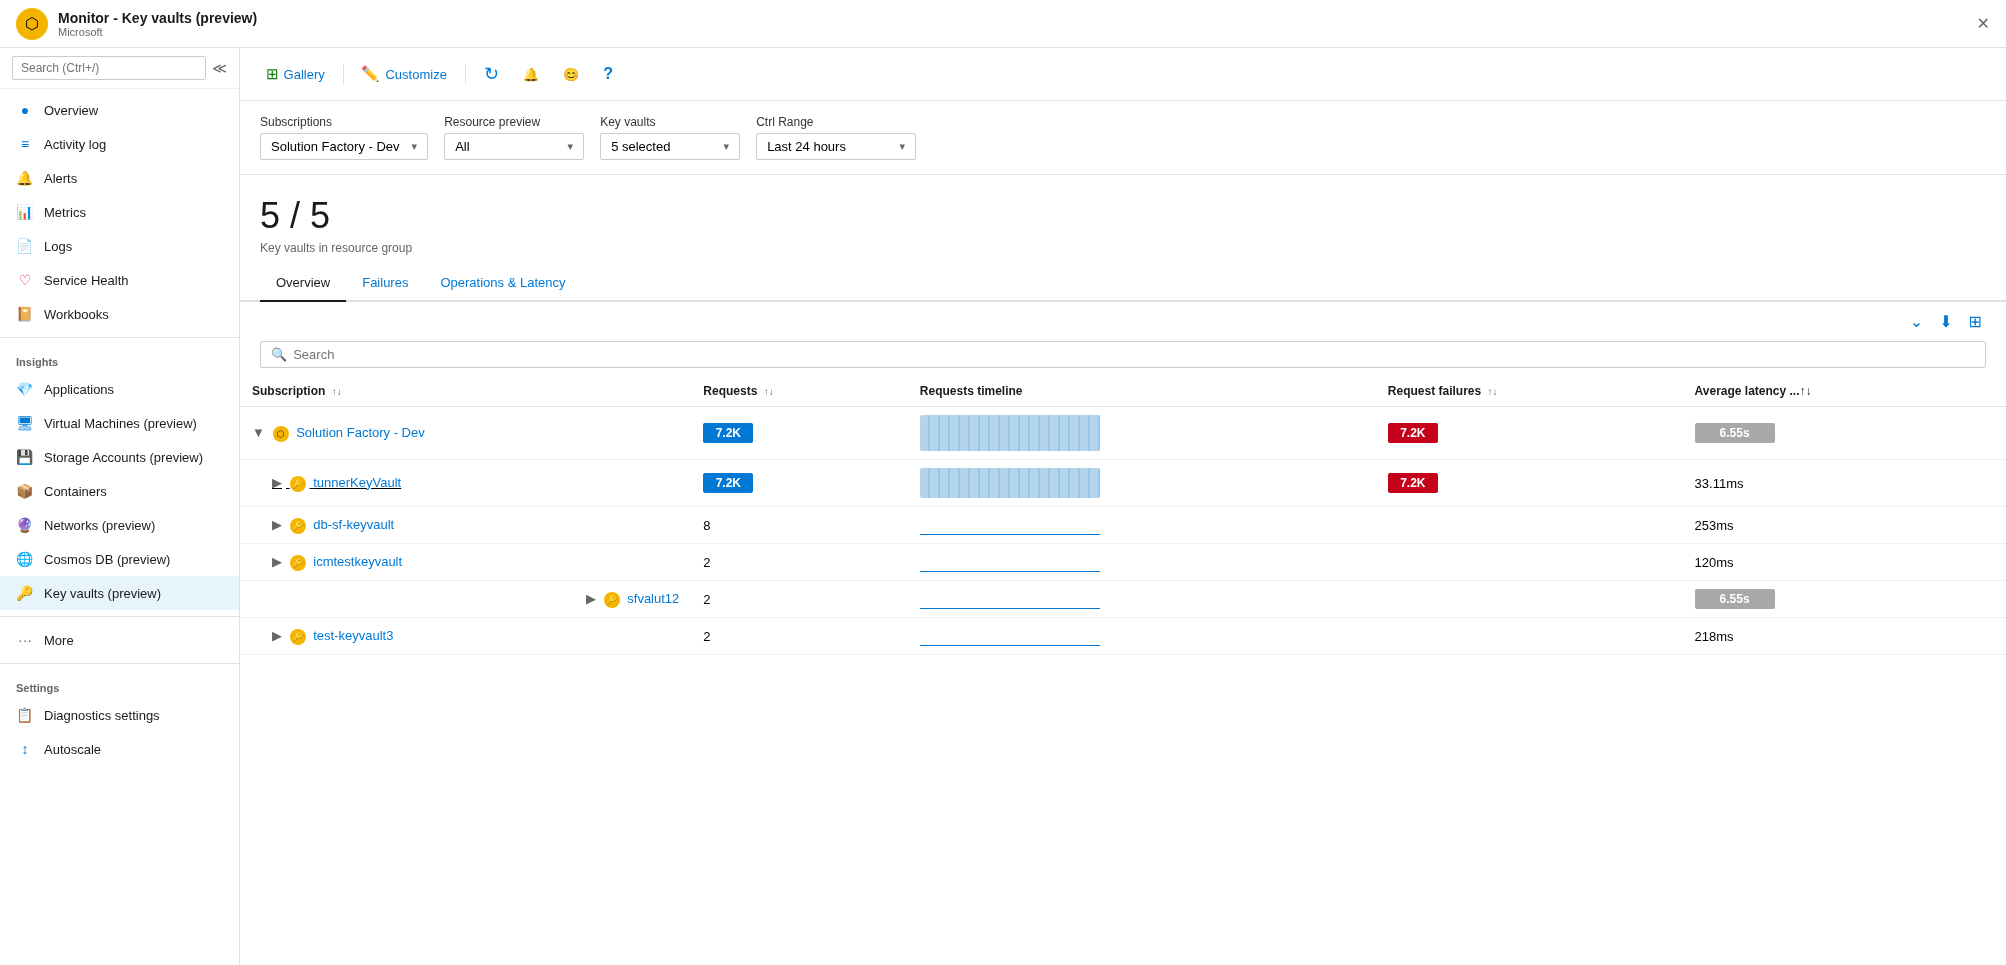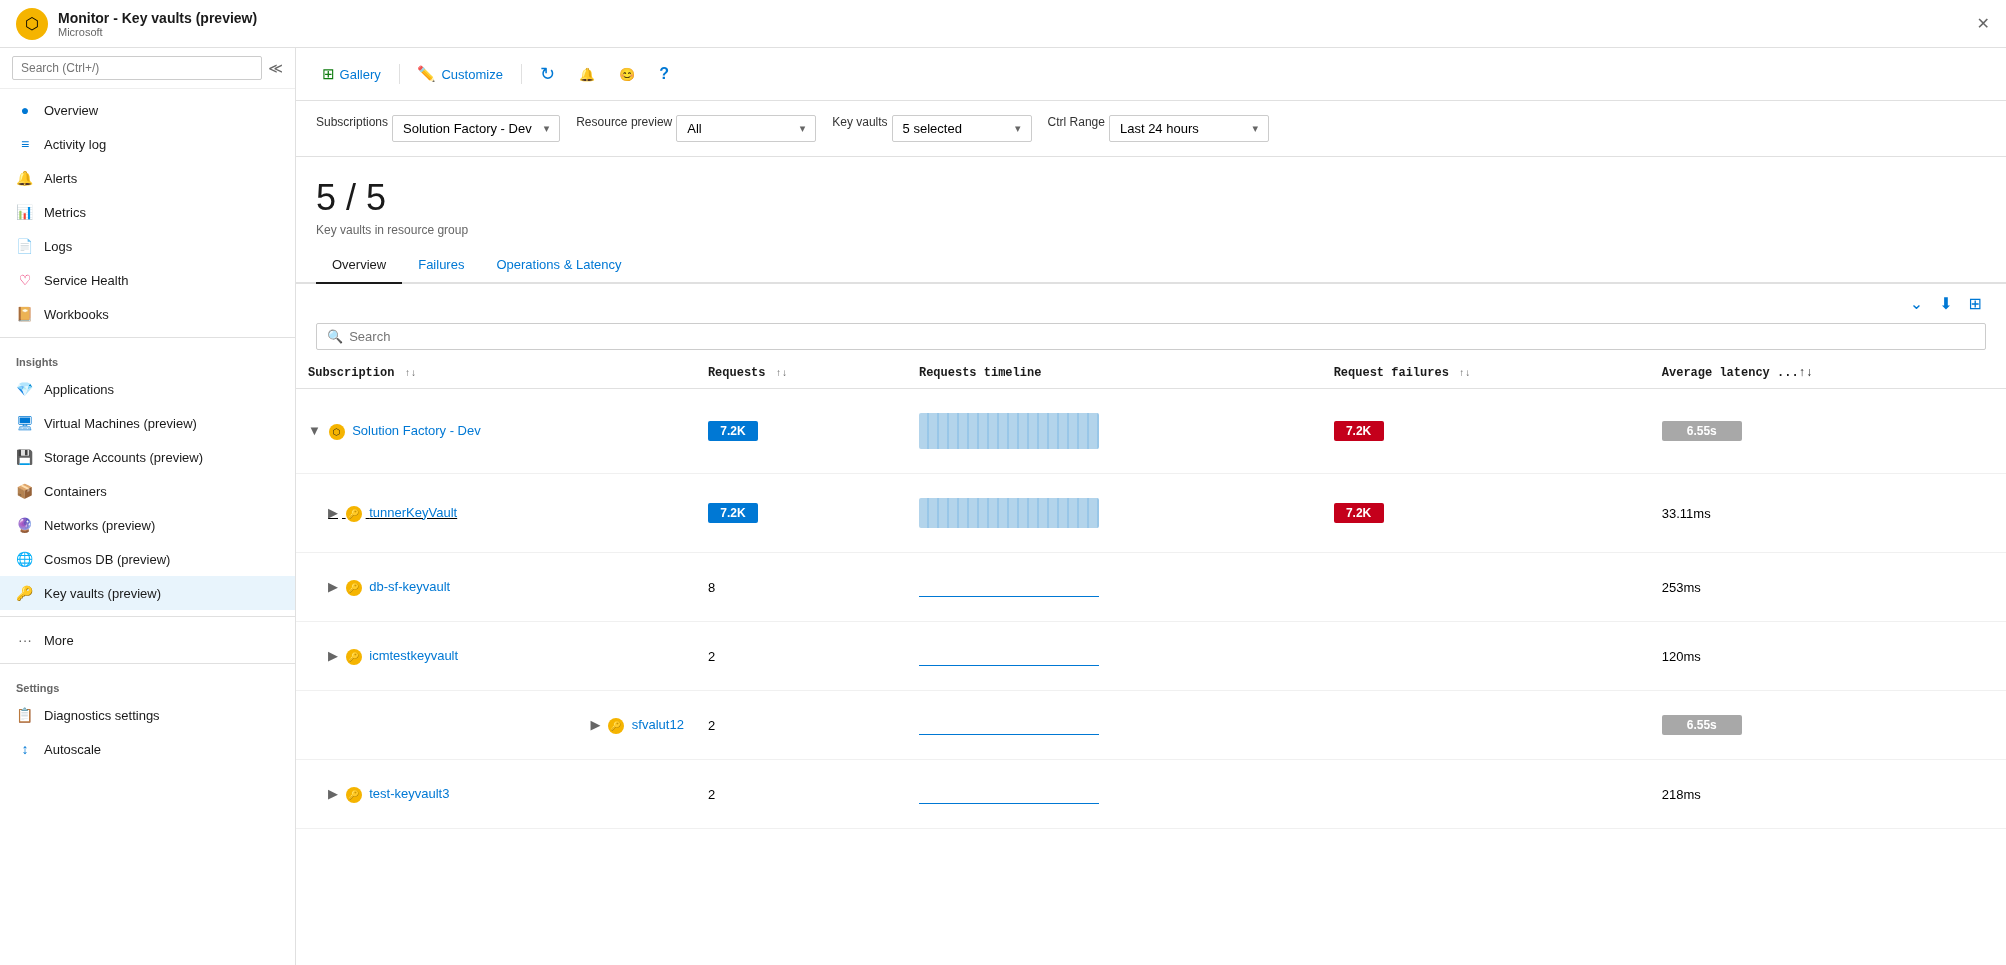--- a/index.html
+++ b/index.html
@@ -21,21 +21,21 @@
       font-size: 16px;
     }
     .title-bar-text h1 { font-size: 14px; font-weight: 600; color: #1a1a1a; }
     .title-bar-text p { font-size: 11px; color: #666; }
     .title-bar-close { cursor: pointer; color: #666; font-size: 16px; }
 
     .app-body { display: flex; flex: 1; overflow: hidden; }
 
     
     .sidebar {
-      width: 296px;
+      width: 240px;
       background: #fff;
       border-right: 1px solid #e0e0e0;
       display: flex; flex-direction: column;
       overflow-y: auto;
       flex-shrink: 0;
     }
     .sidebar-search {
       padding: 8px 12px;
       border-bottom: 1px solid #eee;
       display: flex; align-items: center; gap: 6px;
@@ -79,21 +79,21 @@
     }
     .toolbar-btn .tb-icon { font-size: 15px; }
     .toolbar-divider { width: 1px; height: 20px; background: #e0e0e0; margin: 0 4px; }
 
     
     .filters-row {
       display: flex; align-items: flex-end; gap: 16px;
       padding: 14px 20px;
       border-bottom: 1px solid #e0e0e0;
     }
-    .filter-group { display: flex; gap: 4px; }
+    .filter-group { display: flex; flex-direction: column; gap: 4px; }
     .filter-label { font-size: 12px; color: #333; font-weight: 400; }
     .filter-select {
       display: flex; align-items: center; justify-content: space-between;
       border: 1px solid #ccc; border-radius: 2px;
       padding: 5px 10px; cursor: pointer;
       background: #fff; min-width: 140px; font-size: 13px; gap: 12px;
     }
     .filter-select .chevron { color: #666; font-size: 11px; }
 
     
@@ -133,24 +133,23 @@
     .search-bar input {
       border: none; outline: none; font-size: 13px; flex: 1; color: #333;
     }
     .search-icon { color: #666; font-size: 13px; }
 
     .data-table { width: 100%; border-collapse: collapse; }
     .data-table th {
       text-align: left; padding: 8px 12px; font-size: 12px; font-weight: 600;
       color: #1a1a1a; border-bottom: 1px solid #e0e0e0;
       white-space: nowrap;
-      font-family: Liberation Mono, monospace;
     }
     .data-table th .sort-icon { color: #666; font-size: 10px; margin-left: 3px; }
-    .data-table td { padding: 24px 12px; font-size: 13px; border-bottom: 1px solid #f0f0f0; vertical-align: middle; }
+    .data-table td { padding: 8px 12px; font-size: 13px; border-bottom: 1px solid #f0f0f0; vertical-align: middle; }
     .timeline-bar {
       width: 180px; height: 36px; background: #b3d4eb;
       border-radius: 2px; position: relative; overflow: hidden;
     }
     .timeline-bar .wave {
       position: absolute; top: 0; left: 0; right: 0; bottom: 0;
       background: repeating-linear-gradient(
         90deg, 
         transparent 0px, transparent 8px,
         rgba(0,120,212,0.15) 8px, rgba(0,120,212,0.15) 10px

